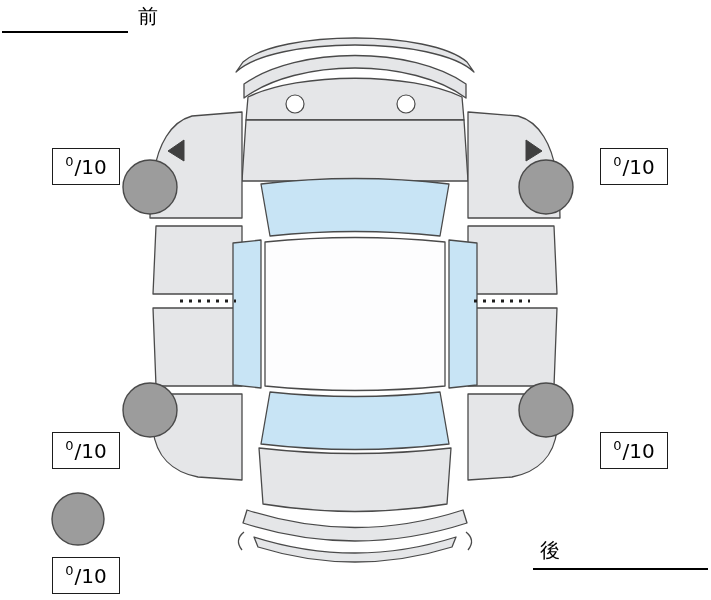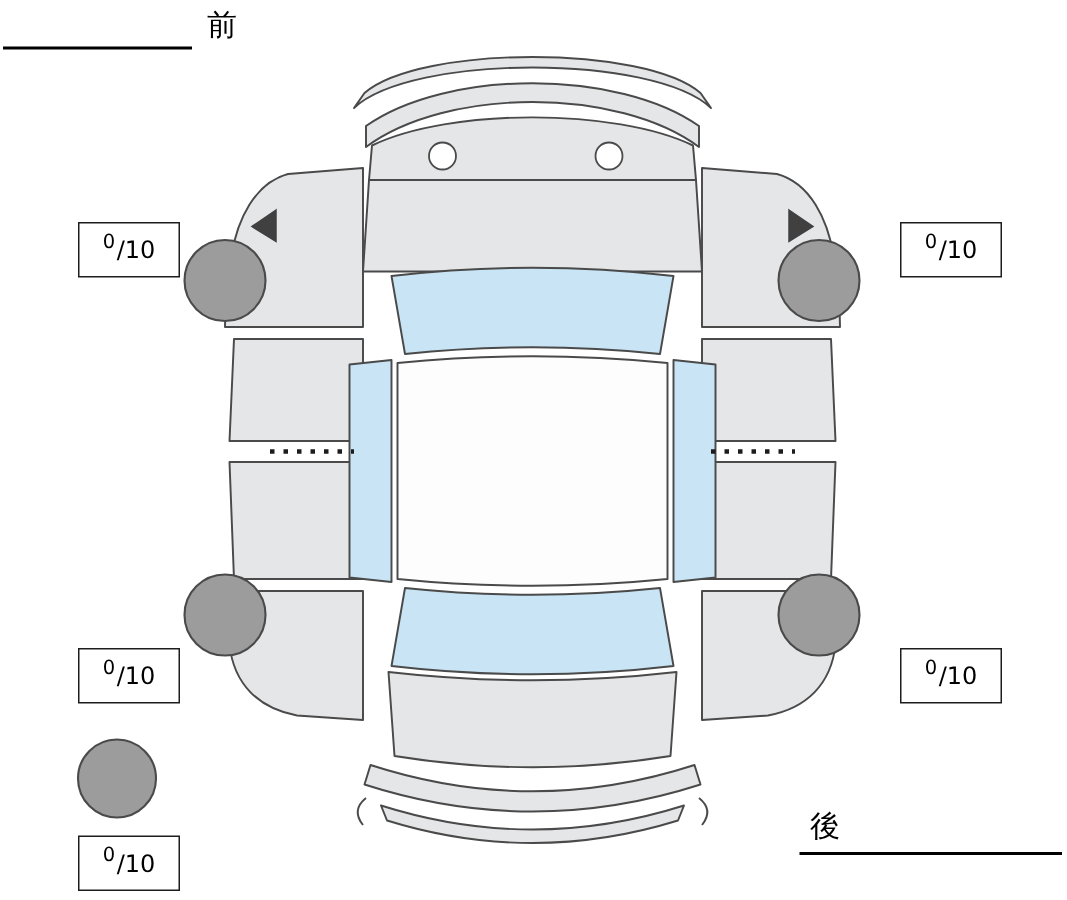--- a/index.html
+++ b/index.html
@@ -26,21 +26,21 @@
   
   .score-box {
     position:absolute;
     width:66px; height:35px;
     background:#ffffff;
     border:1px solid #1d1d1d;
     display:flex; align-items:center; justify-content:center;
     color:#000;
   }
   .score-box .num { font-size:13px; transform:translateY(-5px); margin-right:1px; }
-  .score-box .den { font-size:16px; }
+  .score-box .den { font-size:20px; }
 
   
   .dir-label { position:absolute; font-size:20px; color:#000; line-height:1; }
   .dir-line  { position:absolute; border-top:2px solid #000; height:0; }
 </style>
 </head>
 <body>
 
 <div class="stage">
 

